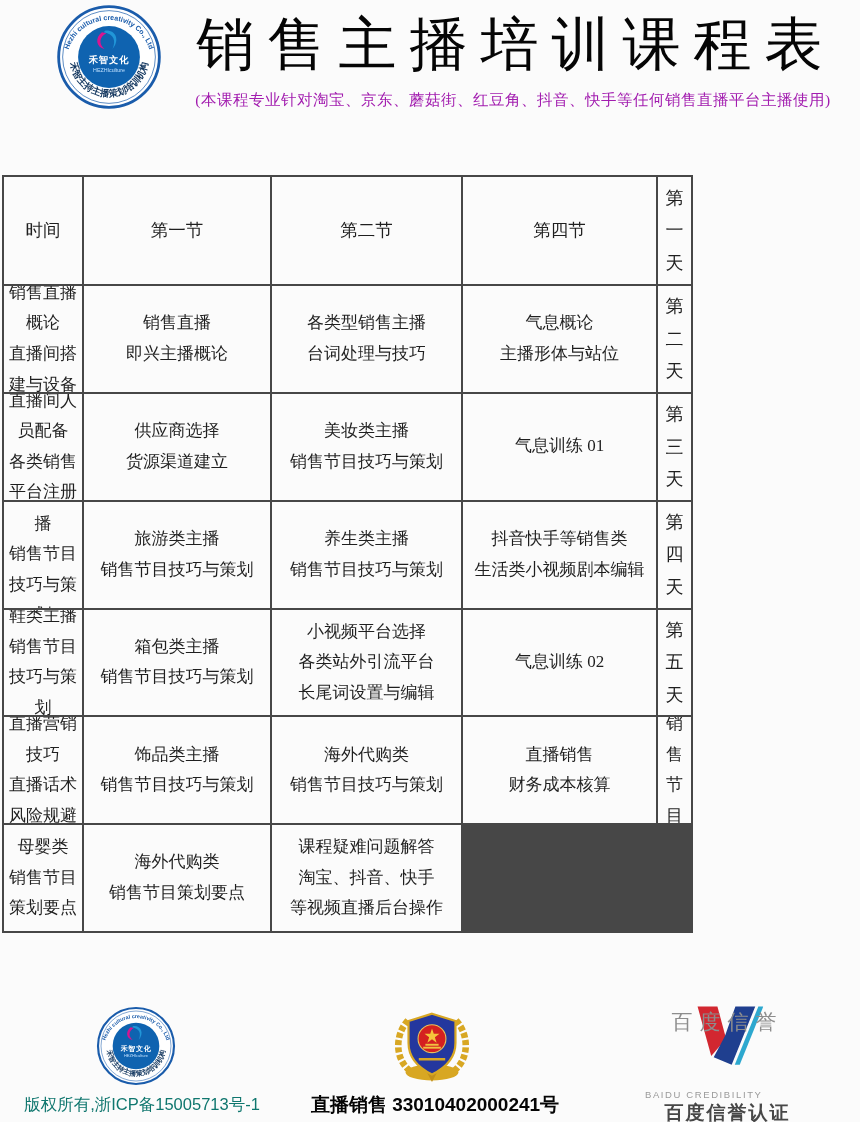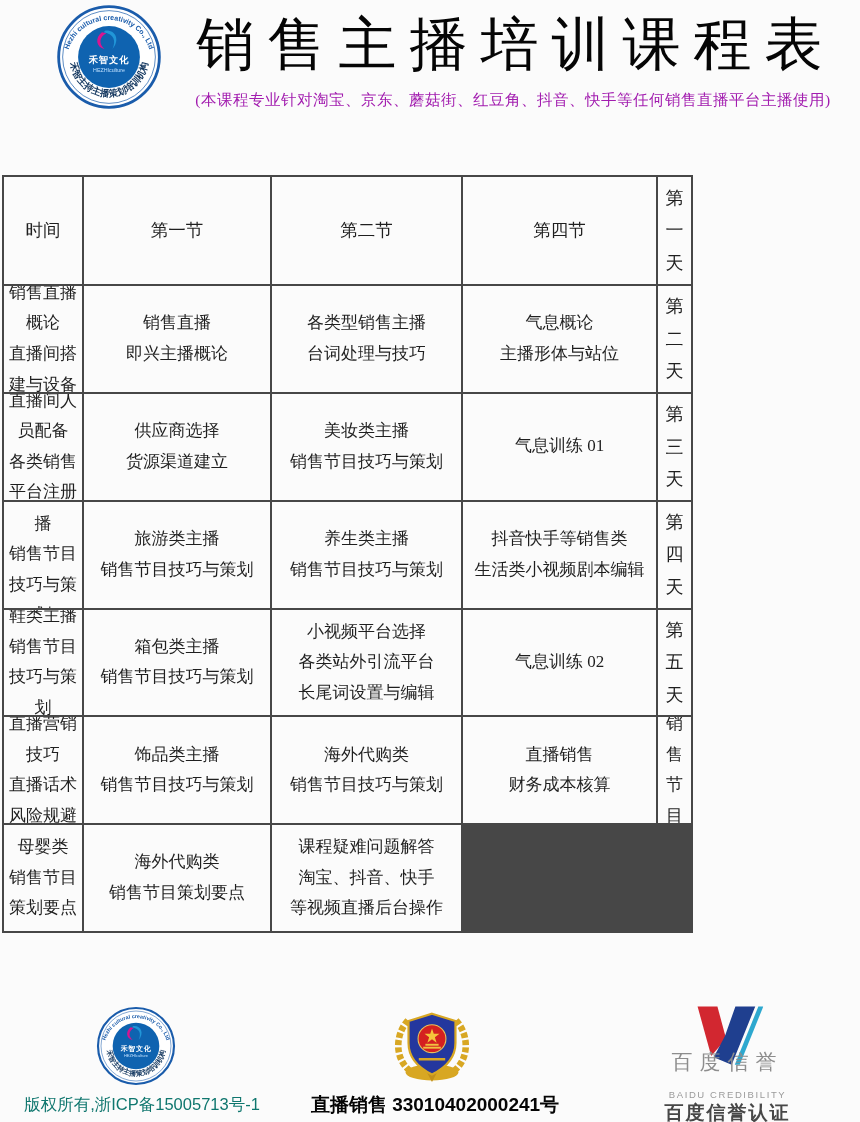--- a/index.html
+++ b/index.html
@@ -47,26 +47,26 @@
     font-size:16.5px;color:#0f766e;white-space:nowrap;
   }
   .police-badge{left:388px;top:1004px;width:88px;height:84px;}
   .police-text{
     left:295px;top:1092px;width:280px;text-align:center;
     font-family:"Liberation Sans","DejaVu Sans",sans-serif;
     font-size:19px;font-weight:700;color:#050505;white-space:nowrap;
   }
   .baidu-logo{left:676px;top:1004px;width:94px;height:62px;}
   .baidu-cn{
-    left:645px;top:1048px;width:165px;text-align:center;
+    left:645px;top:1008px;width:165px;text-align:center;
     font-family:"Liberation Sans","DejaVu Sans",sans-serif;
     font-size:21px;color:#8d8d8d;letter-spacing:7px;white-space:nowrap;
   }
   .baidu-en{
-    left:645px;top:1089px;width:165px;text-align:center;
+    left:645px;top:1089px;width:165px;
     font-family:"Liberation Sans","DejaVu Sans",sans-serif;
     font-size:9.5px;color:#9a9a9a;letter-spacing:1.6px;white-space:nowrap;
   }
   .baidu-cert{
     left:640px;top:1100px;width:175px;text-align:center;
     font-family:"Liberation Sans","DejaVu Sans",sans-serif;
     font-size:19px;font-weight:700;color:#474747;letter-spacing:2px;white-space:nowrap;
   }
   svg{display:block;width:100%;height:100%;}
 </style>

